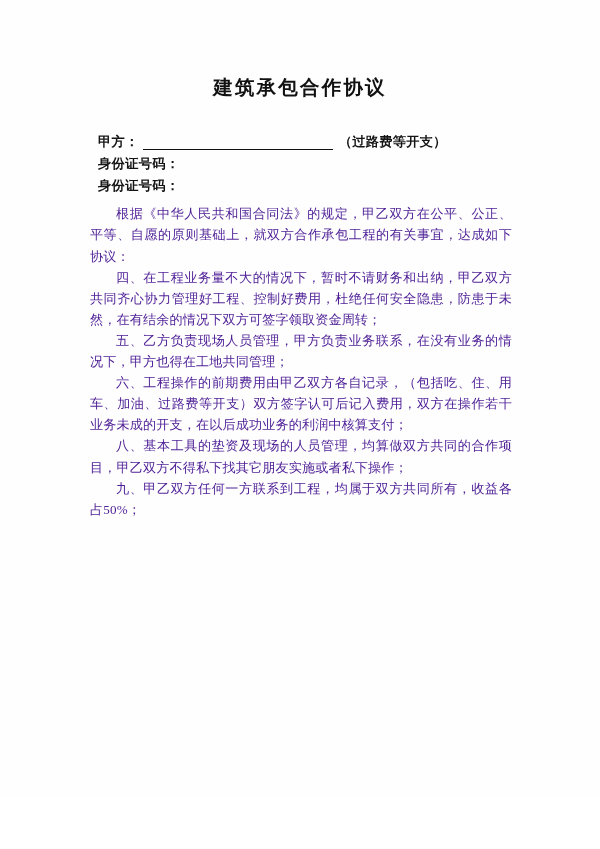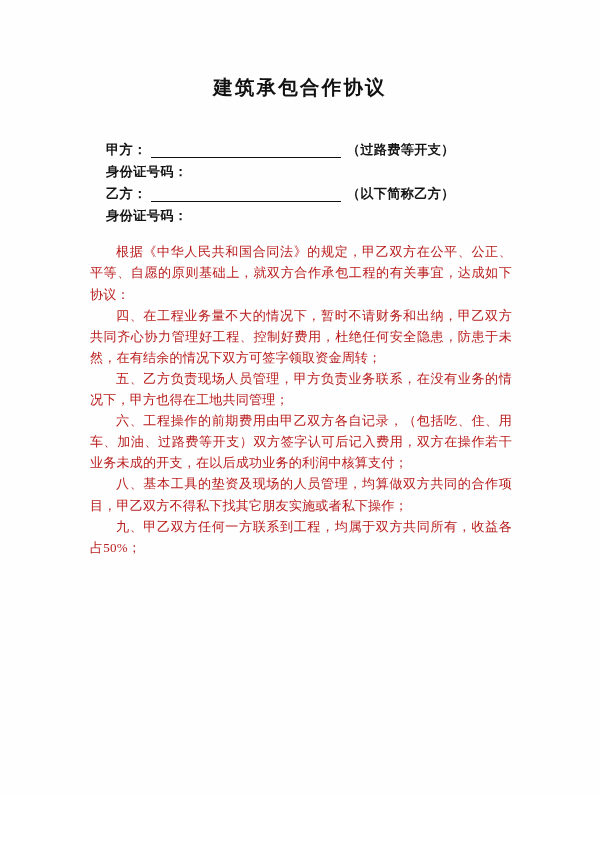--- a/index.html
+++ b/index.html
@@ -27,21 +27,21 @@
     font-size: 19.5px;
     font-weight: 700;
     letter-spacing: 2.2px;
     color: #111111;
     margin: 0;
     padding-top: 76px;
     line-height: 1.2;
     font-family: "Liberation Serif", "DejaVu Serif", serif;
   }
   .party-block {
-    margin: 8px;
+    margin: 0;
     padding-top: 32px;
     padding-left: 98px;
     padding-right: 60px;
   }
   .party-row {
     display: flex;
     align-items: flex-end;
     font-size: 13.2px;
     font-weight: 700;
     color: #141414;
@@ -67,21 +67,21 @@
     letter-spacing: 0.4px;
   }
   .body-block {
     padding-left: 90px;
     padding-right: 88px;
     padding-top: 6px;
   }
   .para {
     font-size: 13.1px;
     line-height: 21.1px;
-    color: #b91c1c;
+    color: #4c1d95;
     text-align: justify;
     text-justify: inter-ideograph;
     text-indent: 26px;
     margin: 0;
     letter-spacing: 0.15px;
     word-break: break-all;
   }
   .para.term {
     margin-top: 0;
   }
@@ -113,25 +113,20 @@
 
   <div class="party-block">
       <div class="party-row">
         <span class="party-label">甲方：</span>
         <span class="party-rule"></span>
         <span class="party-suffix">（过路费等开支）</span>
       </div>
       <div class="party-row no-rule">
         <span class="party-label">身份证号码：</span>
       </div>
-      <div class="party-row">
-        <span class="party-label">乙方：</span>
-        <span class="party-rule"></span>
-        <span class="party-suffix">（以下简称乙方）</span>
-      </div>
       <div class="party-row no-rule">
         <span class="party-label">身份证号码：</span>
       </div>
     </div>
 
   <div class="body-block">
     <p class="para">根据《中华人民共和国合同法》的规定，甲乙双方在公平、公正、平等、自愿的原则基础上，就双方合作承包工程的有关事宜，达成如下协议：</p>
     <div>
         <p class="para term"><span>四、</span><span>在工程业务量不大的情况下，暂时不请财务和出纳，甲乙双方共同齐心协力管理好工程、控制好费用，杜绝任何安全隐患，防患于未然，在有结余的情况下双方可签字领取资金周转；</span></p>
         <p class="para term"><span>五、</span><span>乙方负责现场人员管理，甲方负责业务联系，在没有业务的情况下，甲方也得在工地共同管理；</span></p>

